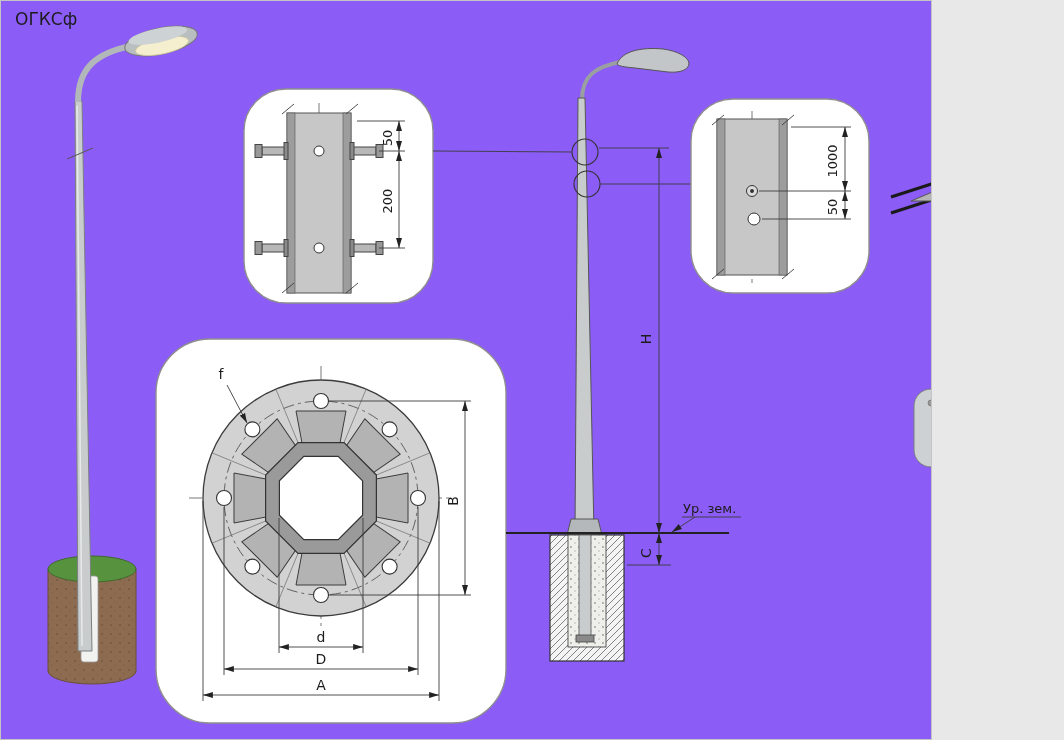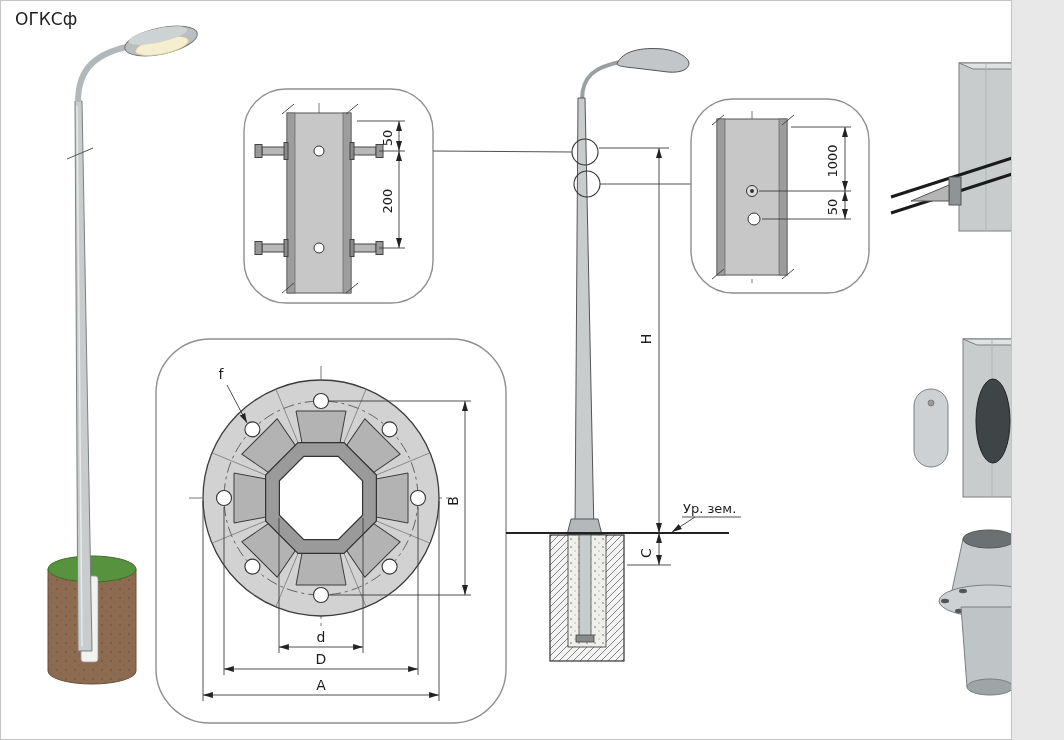--- a/index.html
+++ b/index.html
@@ -1,17 +1,17 @@
 <!DOCTYPE html>
 <html><head>
 <meta charset="utf-8">
 <style>
   html,body{margin:0;padding:0;background:#e8e8e8;}
   .stage{
-    position:relative;width:1012px;height:740px;background:#ffffff;
+    position:relative;width:932px;height:740px;background:#8b5cf6;
     border:1px solid #c4c4c4;box-sizing:border-box;overflow:hidden;
     font-family:"DejaVu Sans",sans-serif;
     text-align:center;
   }
   svg{display:block;}
   text{font-family:"DejaVu Sans",sans-serif;fill:#1c1c1c;}
   .dim-num{font-size:13px;}
   .dim-letter{font-size:14px;}
   .title-text{font-size:17px;}
   .ground-text{font-size:13px;}

